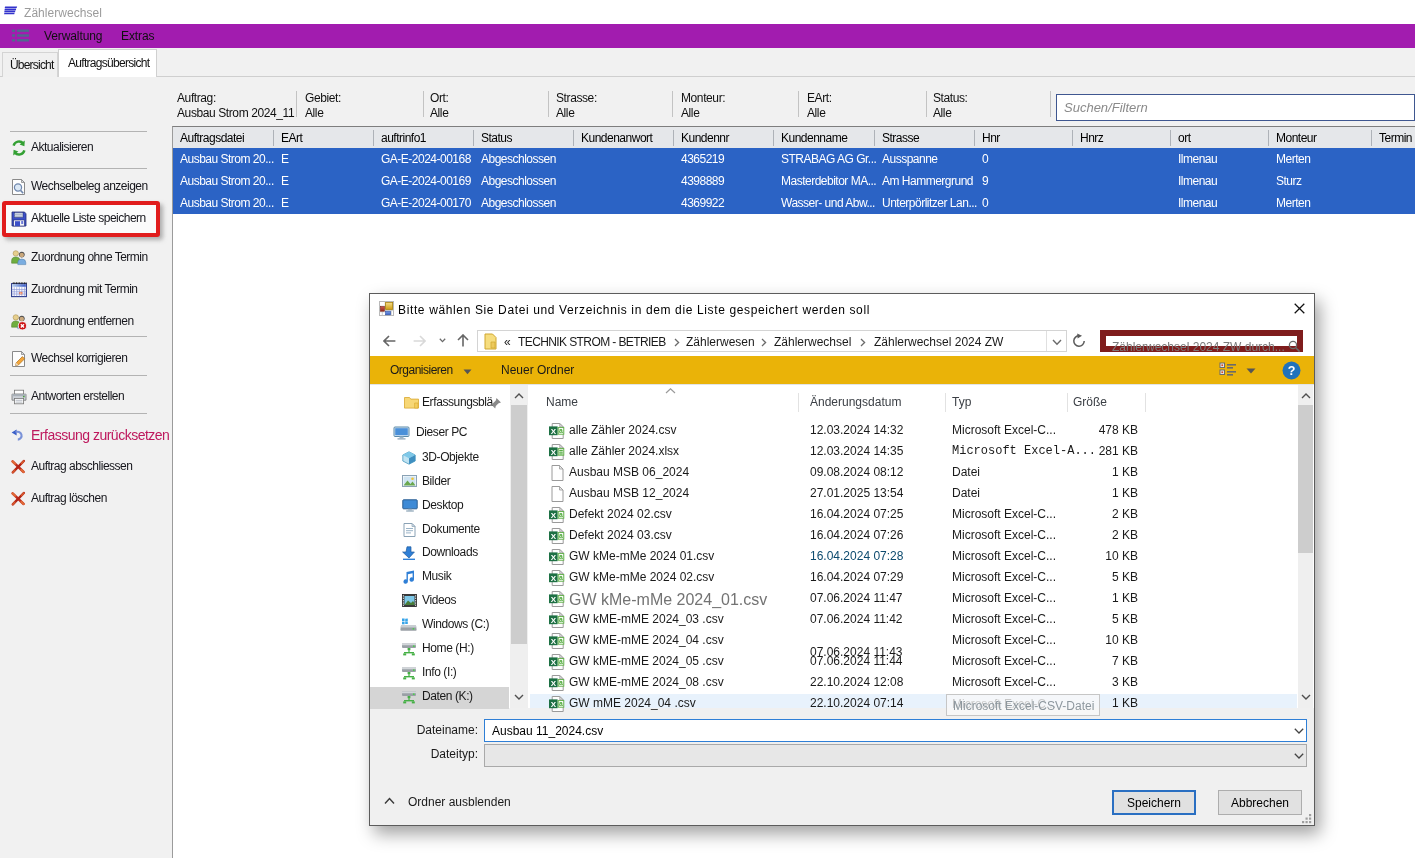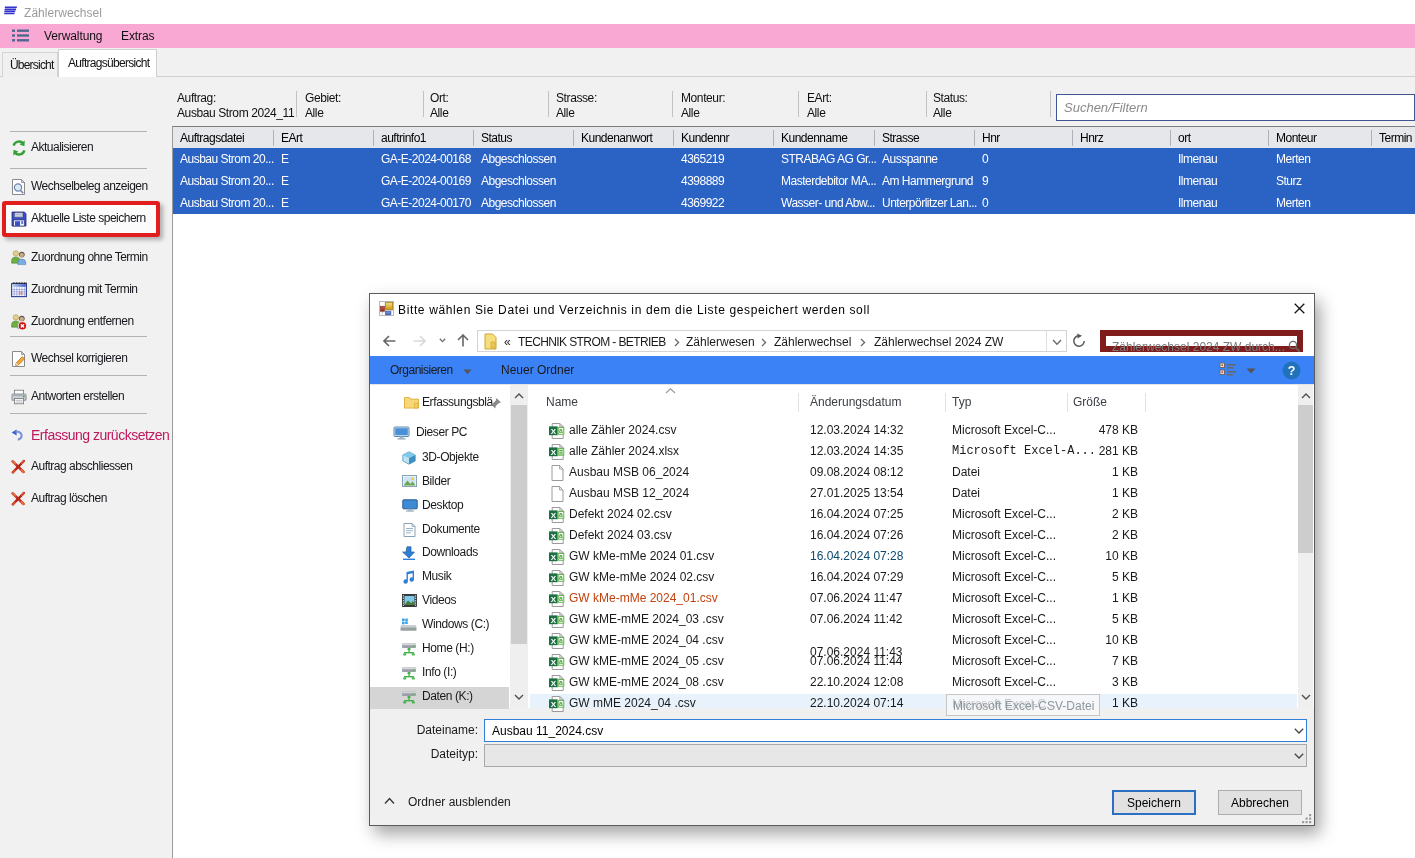--- a/index.html
+++ b/index.html
@@ -21,21 +21,21 @@
       <g fill="#3232cc" transform="skewX(-14)">
         <rect x="2.2" y="0.4" width="12" height="1.7"></rect>
         <rect x="2.5" y="2.5" width="11.4" height="1.7"></rect>
         <rect x="2.8" y="4.6" width="10.8" height="1.7"></rect>
         <rect x="3.1" y="6.7" width="10.2" height="1.6"></rect>
       </g>
     </svg>
     <div class="abs txt" style="left:24px;top:6px;font-size:12px;letter-spacing:0.05px;color:#9b9b9b;">Zählerwechsel</div>
   </div>
 
-  <div class="abs" style="left:0;top:24px;width:1415px;height:24px;background:#f9a8d4;">
+  <div class="abs" style="left:0;top:24px;width:1415px;height:24px;background:#a21caf;">
     <svg class="abs" style="left:12px;top:5px" width="17" height="14" viewBox="0 0 17 14">
       <g fill="#51678f">
         <rect x="0" y="0.5" width="3" height="2.4"></rect>
           <rect x="5" y="0.5" width="12" height="2.4"></rect>
         <rect x="0" y="5.3" width="3" height="2.4"></rect>
           <rect x="5" y="5.3" width="12" height="2.4"></rect>
         <rect x="0" y="10.1" width="3" height="2.4"></rect>
           <rect x="5" y="10.1" width="12" height="2.4"></rect>
       </g>
     </svg>
@@ -329,21 +329,21 @@
     <path d="M12.2 8 A5.2 5.2 0 1 1 7.4 2.8" fill="none" stroke="#5a5a5a" stroke-width="1.5"></path>
     <path d="M5.2 0.4 L10 2.8 L5.6 5.6 Z" fill="#5a5a5a"></path>
   </svg>
   <div class="abs" style="left:1100px;top:330px;width:203px;height:22px;background:#fff;border:6px solid #7f1d1d;">
     <div class="abs txt" style="left:6px;top:4px;font-size:12px;color:#7b7b7b;">Zählerwechsel 2024 ZW durch...</div>
     <svg class="abs" style="left:182px;top:4px" width="13" height="13" viewBox="0 0 13 13">
       <circle cx="5" cy="5" r="3.6" fill="none" stroke="#6a6a6a" stroke-width="1.3"></circle>
       <line x1="7.8" y1="7.8" x2="11.6" y2="11.6" stroke="#6a6a6a" stroke-width="1.5"></line>
     </svg>
   </div>
-  <div class="abs" style="left:370px;top:356px;width:944px;height:29px;background:#3b82f6;border-bottom:1px solid #e2e4e6;">
+  <div class="abs" style="left:370px;top:356px;width:944px;height:29px;background:#eab308;border-bottom:1px solid #e2e4e6;">
     <div class="abs txt" style="left:20px;top:7px;font-size:12px;letter-spacing:-0.5px;color:#1a1a1a;">Organisieren</div>
     <svg class="abs" style="left:93px;top:13px" width="9" height="6" viewBox="0 0 9 6">
         <path d="M0.5 0.5 L8.5 0.5 L4.5 5.3 Z" fill="#555"></path>
       </svg>
     <div class="abs txt" style="left:131px;top:7px;font-size:12px;color:#1a1a1a;">Neuer Ordner</div>
     <svg class="abs" style="left:849px;top:6px" width="18" height="17" viewBox="0 0 18 17">
       <g stroke="#6a6a6a" stroke-width="1" fill="none">
         <rect x="1" y="1" width="4.5" height="4.5" fill="#e8e8e8"></rect>
         <rect x="1" y="8" width="4.5" height="4.5" fill="#e8e8e8"></rect>
       </g>
@@ -601,21 +601,21 @@
   <div class="abs txt" style="left:952px;top:570px;font-size:12px;color:#1a1a1a;">Microsoft Excel-C...</div>
   <div class="abs txt" style="left:1138px;top:570px;font-size:12px;color:#1a1a1a;transform:translateX(-100%);">5 KB</div>
   <svg class="abs" style="left:549px;top:591px" width="16" height="16" viewBox="0 0 16 16">
       <path d="M3.2 0.5 h7.6 l3.4 3.4 v11.6 h-11 z" fill="#fdfdfd" stroke="#9a9a9a" stroke-width="1"></path>
       <path d="M10.8 0.5 l3.4 3.4 h-3.4 z" fill="#e8e8e8" stroke="#9a9a9a" stroke-width=".8"></path>
       <rect x="0" y="3.4" width="8.6" height="8.8" fill="#1d7044"></rect>
       <text x="4.3" y="10.6" font-size="8" font-weight="bold" fill="#fff" text-anchor="middle" font-family="Liberation Sans">X</text>
       <rect x="9.2" y="4.6" width="5.6" height="6.6" fill="#fff" stroke="#56ab3c" stroke-width="0.9"></rect>
       <text x="12" y="10.2" font-size="6.8" fill="#44a52e" text-anchor="middle" font-family="Liberation Sans" font-weight="bold">a</text>
     </svg>
-  <div class="abs txt" style="left:569px;top:591px;font-size:12px;color:#c2410c;">GW kMe-mMe 2024_01.csv</div>
+  <div class="abs txt" style="left:569px;top:591px;font-size:16px;color:#737373;">GW kMe-mMe 2024_01.csv</div>
   <div class="abs txt" style="left:810px;top:591px;font-size:12px;color:#1a1a1a;">07.06.2024 11:47</div>
   <div class="abs txt" style="left:952px;top:591px;font-size:12px;color:#1a1a1a;">Microsoft Excel-C...</div>
   <div class="abs txt" style="left:1138px;top:591px;font-size:12px;color:#1a1a1a;transform:translateX(-100%);">1 KB</div>
   <svg class="abs" style="left:549px;top:612px" width="16" height="16" viewBox="0 0 16 16">
       <path d="M3.2 0.5 h7.6 l3.4 3.4 v11.6 h-11 z" fill="#fdfdfd" stroke="#9a9a9a" stroke-width="1"></path>
       <path d="M10.8 0.5 l3.4 3.4 h-3.4 z" fill="#e8e8e8" stroke="#9a9a9a" stroke-width=".8"></path>
       <rect x="0" y="3.4" width="8.6" height="8.8" fill="#1d7044"></rect>
       <text x="4.3" y="10.6" font-size="8" font-weight="bold" fill="#fff" text-anchor="middle" font-family="Liberation Sans">X</text>
       <rect x="9.2" y="4.6" width="5.6" height="6.6" fill="#fff" stroke="#56ab3c" stroke-width="0.9"></rect>
       <text x="12" y="10.2" font-size="6.8" fill="#44a52e" text-anchor="middle" font-family="Liberation Sans" font-weight="bold">a</text>

